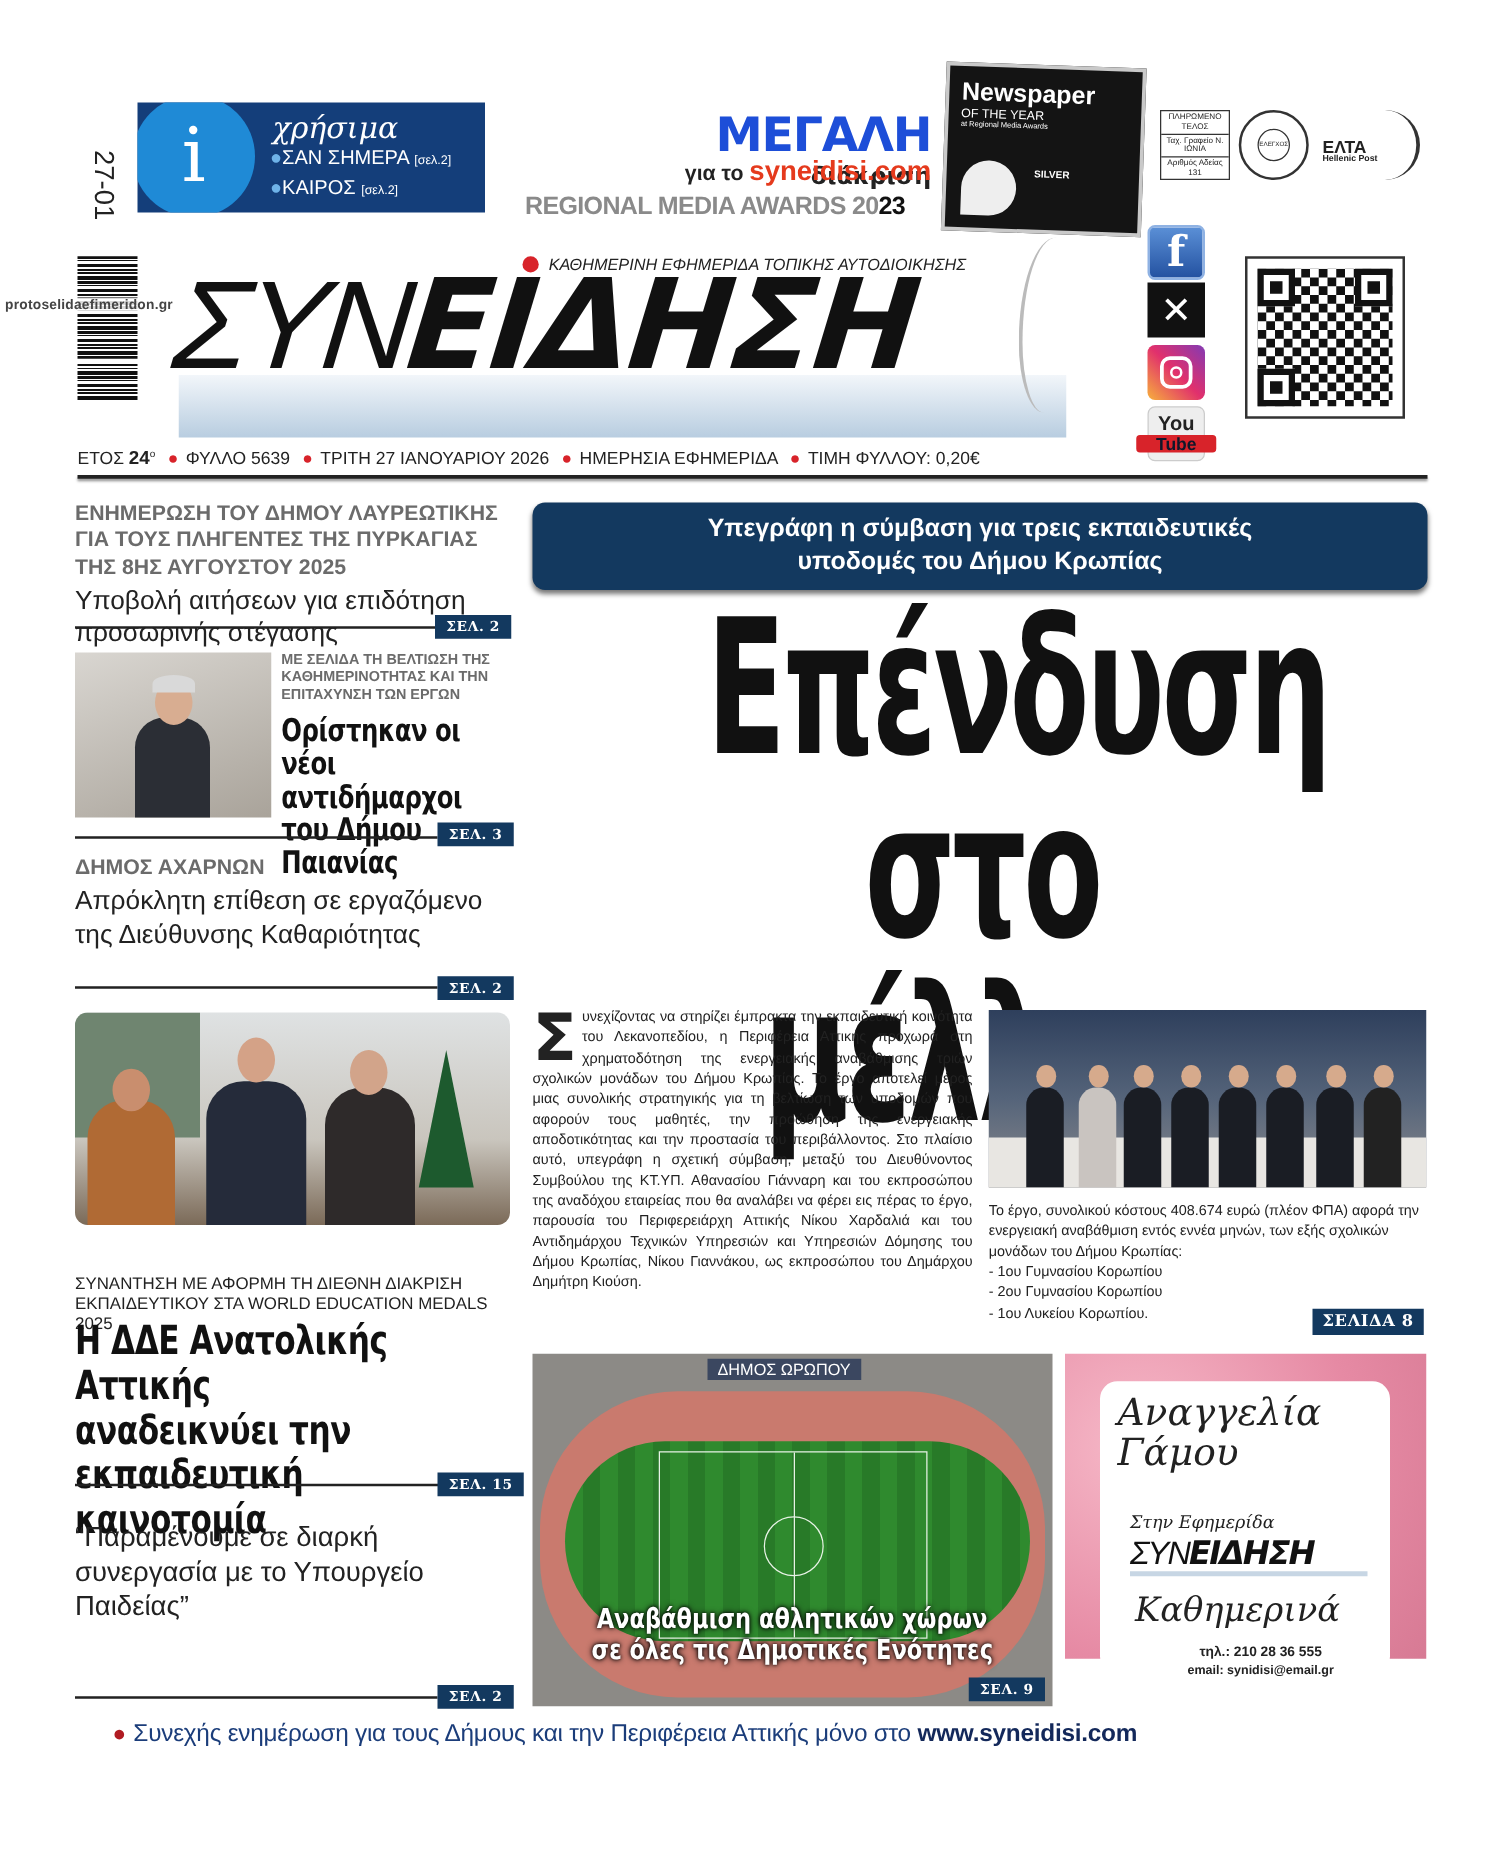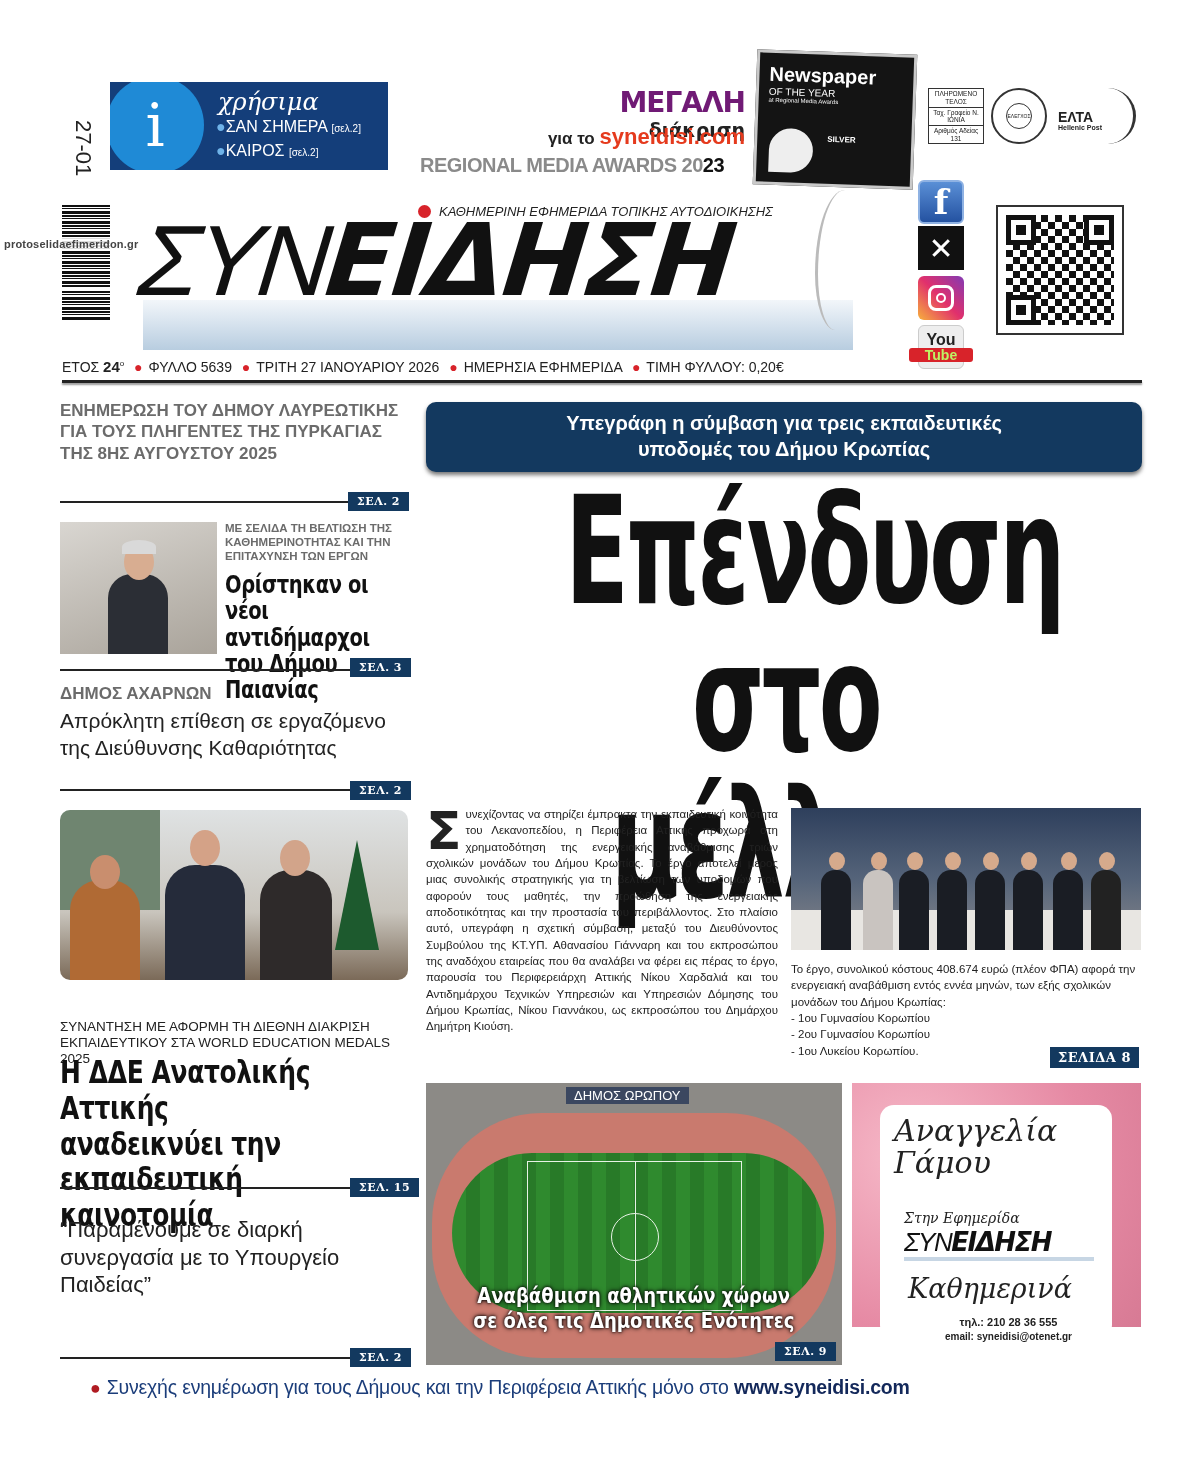--- a/index.html
+++ b/index.html
@@ -15,21 +15,21 @@
   
   .infobox { left: 110px; top: 82px; width: 278px; height: 88px; background: #143e7a; overflow: hidden; }
   .infobox .circle { position: absolute; left: -4px; top: -6px; width: 98px; height: 98px; border-radius: 50%; background: #1f8ad6; color: #fff; font-size: 60px; font-family: "DejaVu Serif", serif; display: flex; align-items: center; justify-content: center; }
   .infobox .ttl { position: absolute; left: 108px; top: 6px; color: #fff; font-style: italic; font-size: 24px; font-family: "DejaVu Serif", serif; }
   .infobox .item { position: absolute; left: 106px; color: #fff; font-size: 16px; }
   .infobox .item small { font-size: 10px; margin-top: 48px; }
   .infobox .dot { color: #6fb3e9; }
 
   
   .award1 { left: 530px; top: 86px; width: 215px; text-align: right; font-weight: bold; font-family: "DejaVu Sans", sans-serif; }
-  .award1 .big { color: #701a75; font-size: 28px; letter-spacing: -1px; }
+  .award1 .big { color: #1d4ed8; font-size: 38px; letter-spacing: -1px; }
   .award1 .mid { color: #222; font-size: 19px; }
   .award2 { left: 420px; top: 124px; width: 325px; text-align: right; font-size: 17px; font-weight: bold; color: #222; }
   .award2 span { color: #e53a1d; font-size: 22px; }
   .award3 { left: 420px; top: 154px; width: 325px; font-size: 20px; font-weight: bold; color: #8a8a8a; letter-spacing: -0.5px; }
   .award3 b { color: #111; }
   .plaque { left: 755px; top: 52px; width: 160px; height: 135px; background: #141414; border: 3px solid #c9c9c9; transform: rotate(2deg); color: #fff; padding: 10px; }
   .plaque .p1 { font-size: 20px; font-weight: bold; }
   .plaque .p2 { font-size: 10px; }
   .plaque .p3 { font-size: 6px; }
   .plaque .silver { position: absolute; left: 70px; top: 80px; font-size: 8px; font-weight: bold; }
@@ -54,21 +54,21 @@
   .quill { left: 815px; top: 190px; width: 50px; height: 140px; border-left: 3px solid #bbb; border-radius: 60% 0 0 40%; }
 
   
   .soc { left: 918px; width: 46px; height: 44px; border-radius: 6px; color: #fff; display: flex; align-items: center; justify-content: center; font-weight: bold; }
   .soc.fb { top: 180px; background: linear-gradient(#5a8fd6, #2452a1); font-size: 34px; font-family: "DejaVu Serif", serif; border: 2px solid #8fb2e3; }
   .soc.x { top: 226px; background: #111; font-size: 30px; border-radius: 0; font-weight: normal; }
   .soc.ig { top: 276px; background: linear-gradient(45deg, #f7b03c, #e1306c, #833ab4); }
   .soc.ig span { width: 26px; height: 26px; border: 3px solid #fff; border-radius: 8px; position: relative; }
   .soc.ig span::after { content: ""; position: absolute; left: 5px; top: 5px; width: 10px; height: 10px; border: 2.5px solid #fff; border-radius: 50%; box-sizing: border-box; }
   .soc.yt { top: 325px; background: #eee; color: #222; flex-direction: column; font-size: 16px; line-height: 1; border: 1px solid #ccc; }
-  .soc.yt i { font-style: normal; background: #d8232a; color: #bef264; padding: 0 16px; border-radius: 3px; font-size: 14px; }
+  .soc.yt i { font-style: normal; background: #d8232a; color: #0f172a; padding: 0 16px; border-radius: 3px; font-size: 14px; }
   .qr { left: 996px; top: 205px; width: 128px; height: 130px; border: 2px solid #333; padding: 8px; }
   .qr-grid { width: 100%; height: 100%; background:
       linear-gradient(90deg, transparent 0 0), 
       repeating-conic-gradient(#111 0 25%, #fff 0 50%) 0 0 / 14px 14px; position: relative; }
   .qr-grid i { position: absolute; width: 30px; height: 30px; border: 5px solid #111; background: #fff; }
   .qr-grid i::after { content: ""; position: absolute; left: 5px; top: 5px; width: 10px; height: 10px; background: #111; }
 
   
   .infoline { left: 62px; top: 358px; font-size: 14px; color: #222; white-space: nowrap; }
   .infoline .sep { color: #d8232a; margin: 0 6px; }
@@ -199,20 +199,21 @@
   <span>ΕΤΟΣ</span> <b>24</b><sup style="font-size:8px">ο</sup>
   <span class="sep">●</span><span>ΦΥΛΛΟ 5639</span>
   <span class="sep">●</span><span>ΤΡΙΤΗ 27 ΙΑΝΟΥΑΡΙΟΥ 2026</span>
   <span class="sep">●</span><span>ΗΜΕΡΗΣΙΑ ΕΦΗΜΕΡΙΔΑ</span>
   <span class="sep">●</span><span>ΤΙΜΗ ΦΥΛΛΟΥ: 0,20€</span>
 </div>
 <div class="abs rule-top"></div>
 
 <div class="abs" style="left:60px;top:400px;width:350px">
   <div class="kicker">ΕΝΗΜΕΡΩΣΗ ΤΟΥ ΔΗΜΟΥ ΛΑΥΡΕΩΤΙΚΗΣ ΓΙΑ ΤΟΥΣ ΠΛΗΓΕΝΤΕΣ ΤΗΣ ΠΥΡΚΑΓΙΑΣ ΤΗΣ 8ΗΣ ΑΥΓΟΥΣΤΟΥ 2025</div>
+  <div class="lhead" style="margin-top:4px">Υποβολή αιτήσεων για επιδότηση προσωρινής στέγασης</div>
 </div>
 <div class="abs sep-line" style="left:60px;top:501px;width:290px"></div>
 <div class="abs page-tag" style="left:348px;top:492px">ΣΕΛ. 2</div>
 
 <div class="abs photo" style="left:60px;top:522px;width:157px;height:132px">
   <div style="position:absolute;left:48px;top:52px;width:60px;height:82px;background:#2b2e35;border-radius:24px 24px 0 0"></div>
   <div style="position:absolute;left:64px;top:22px;width:30px;height:36px;background:#d8ad91;border-radius:50%"></div>
   <div style="position:absolute;left:62px;top:18px;width:34px;height:14px;background:#d9d9d9;border-radius:50% 50% 0 0"></div>
 </div>
 <div class="abs kicker" style="left:225px;top:522px;width:190px;font-size:11.5px;line-height:1.2">ΜΕ ΣΕΛΙΔΑ ΤΗ ΒΕΛΤΙΩΣΗ ΤΗΣ ΚΑΘΗΜΕΡΙΝΟΤΗΤΑΣ ΚΑΙ ΤΗΝ ΕΠΙΤΑΧΥΝΣΗ ΤΩΝ ΕΡΓΩΝ</div>
@@ -300,19 +301,19 @@
   <div class="card"></div>
   <div class="t1">
     <div>Αναγγελία</div>
     <div>Γάμου</div>
   </div>
   <div class="t2">Στην Εφημερίδα</div>
   <div class="mini-logo"><span>ΣΥΝ</span><b>ΕΙΔΗΣΗ</b></div>
   <div class="t3">Καθημερινά</div>
   <div class="t4">
     <div class="big"><span>τηλ.:</span> <span>210 28 36 555</span></div>
-    <div><span>email:</span> <span>syneidisi@otenet.gr</span></div>
+    <div><span>email:</span> <span>synidisi@email.gr</span></div>
   </div>
 </div>
 
 <div class="abs footer">
   <span class="dot">●</span><span>Συνεχής ενημέρωση για τους Δήμους και την Περιφέρεια Αττικής μόνο στο</span> <b>www.syneidisi.com</b>
 </div>
 
 </body></html>

